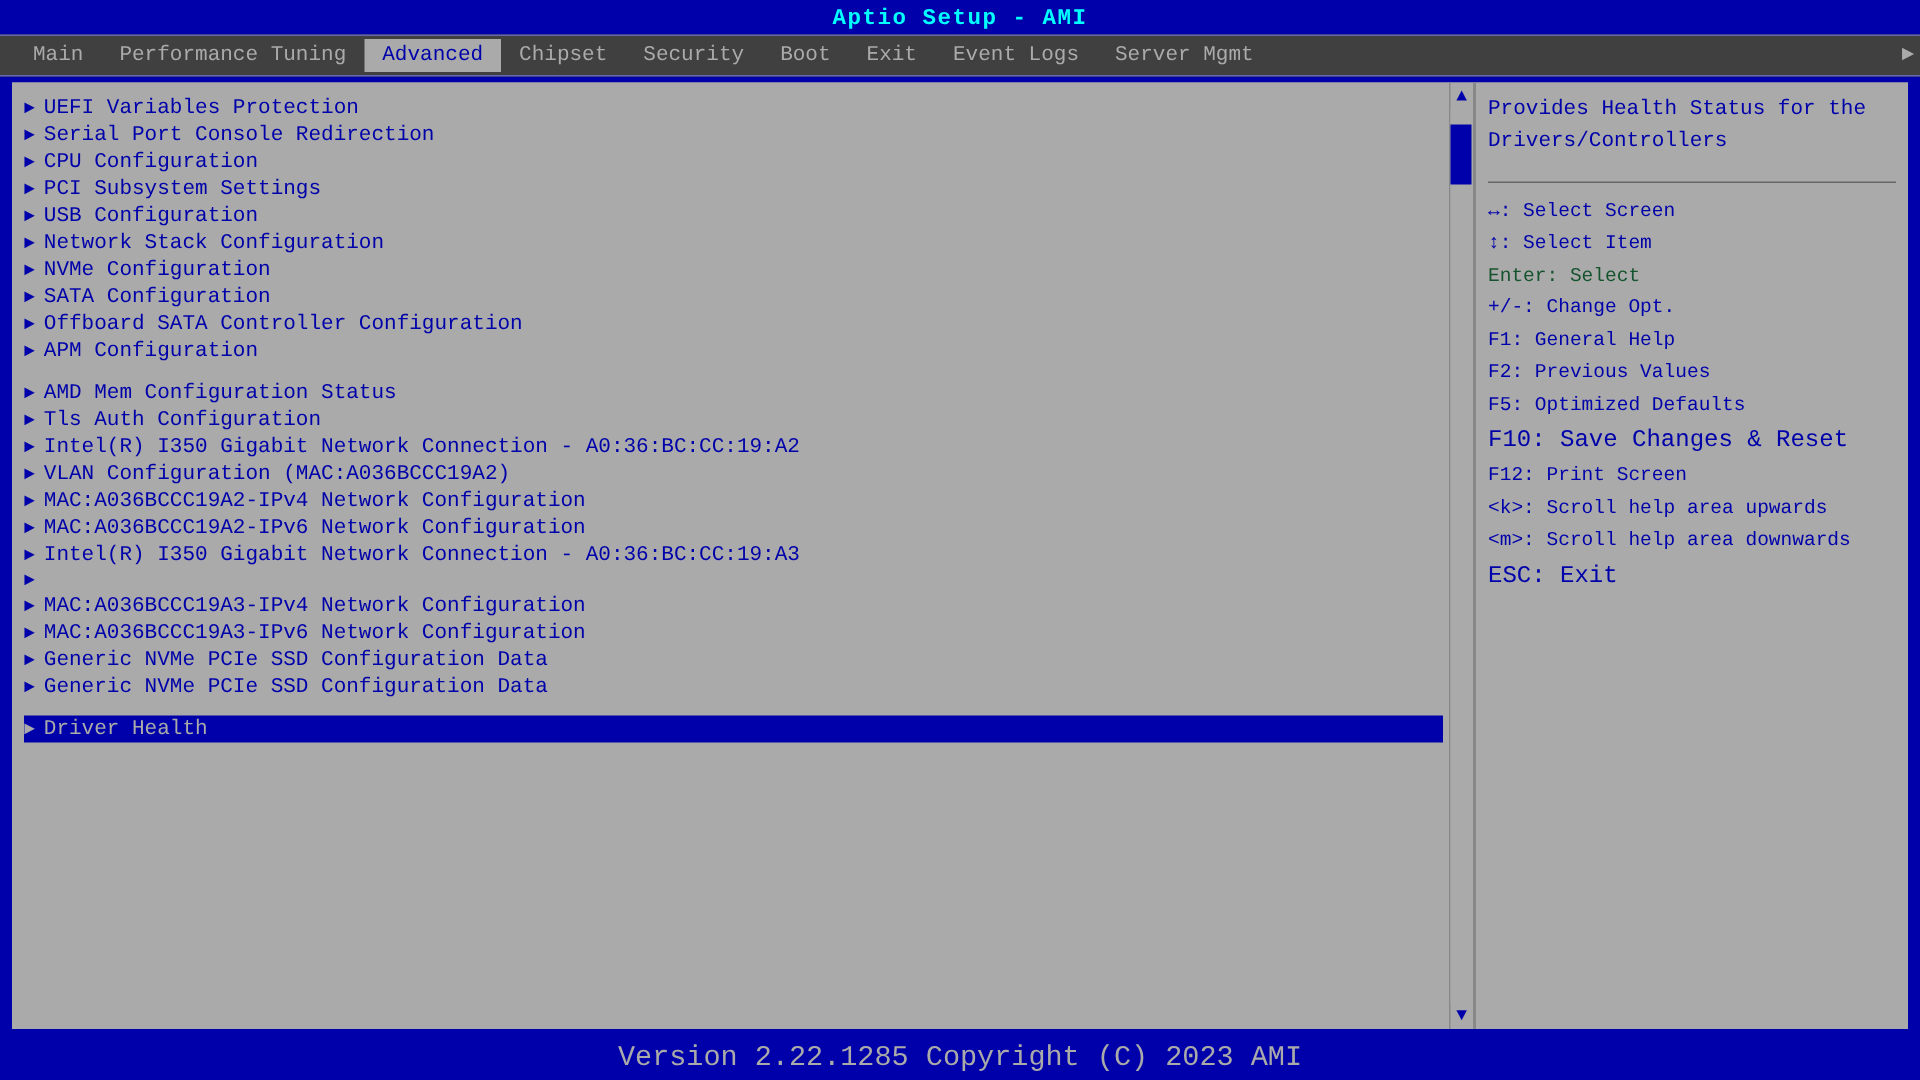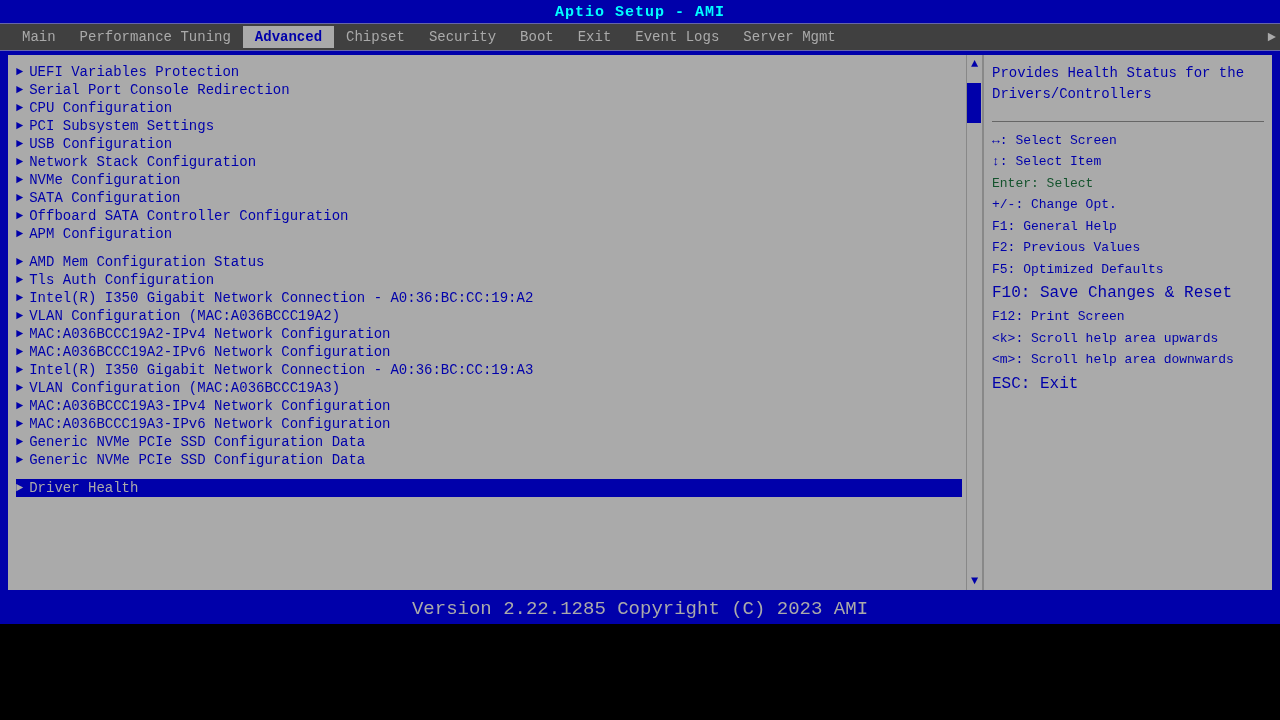--- a/index.html
+++ b/index.html
@@ -6,21 +6,21 @@
     body {
       width: 1280px;
       height: 720px;
       background: #000;
       font-family: 'Courier New', Courier, monospace;
       font-size: 14px;
       overflow: hidden;
     }
     #app {
       width: 1280px;
-      height: 624px;
+      height: 720px;
       display: flex;
       flex-direction: column;
       background: #0000AA;
     }
     
     #title-bar {
       background: #0000AA;
       text-align: center;
       color: #00FFFF;
       padding: 4px 0 2px 0;
@@ -41,21 +41,21 @@
     .menu-item {
       color: #AAAAAA;
       padding: 3px 12px;
       cursor: pointer;
       font-size: 14px;
       white-space: nowrap;
     }
     .menu-item.active {
       background: #AAAAAA;
       color: #0000AA;
-      font-weight: bold;
+      font-weight: normal;
     }
     .menu-arrow {
       color: #AAAAAA;
       margin-left: auto;
       margin-right: 4px;
       font-size: 14px;
     }
     
     #main-content {
       flex: 1;
@@ -254,21 +254,20 @@
         <div class="menu-entry">
           <span class="arrow">►</span>
           <span>MAC:A036BCCC19A2-IPv6 Network Configuration</span>
         </div>
         <div class="menu-entry">
           <span class="arrow">►</span>
           <span>Intel(R) I350 Gigabit Network Connection - A0:36:BC:CC:19:A3</span>
         </div>
         <div class="menu-entry">
           <span class="arrow">►</span>
-          <span>VLAN Configuration (MAC:A036BCCC19A3)</span>
         </div>
         <div class="menu-entry">
           <span class="arrow">►</span>
           <span>MAC:A036BCCC19A3-IPv4 Network Configuration</span>
         </div>
         <div class="menu-entry">
           <span class="arrow">►</span>
           <span>MAC:A036BCCC19A3-IPv6 Network Configuration</span>
         </div>
         <div class="menu-entry">

